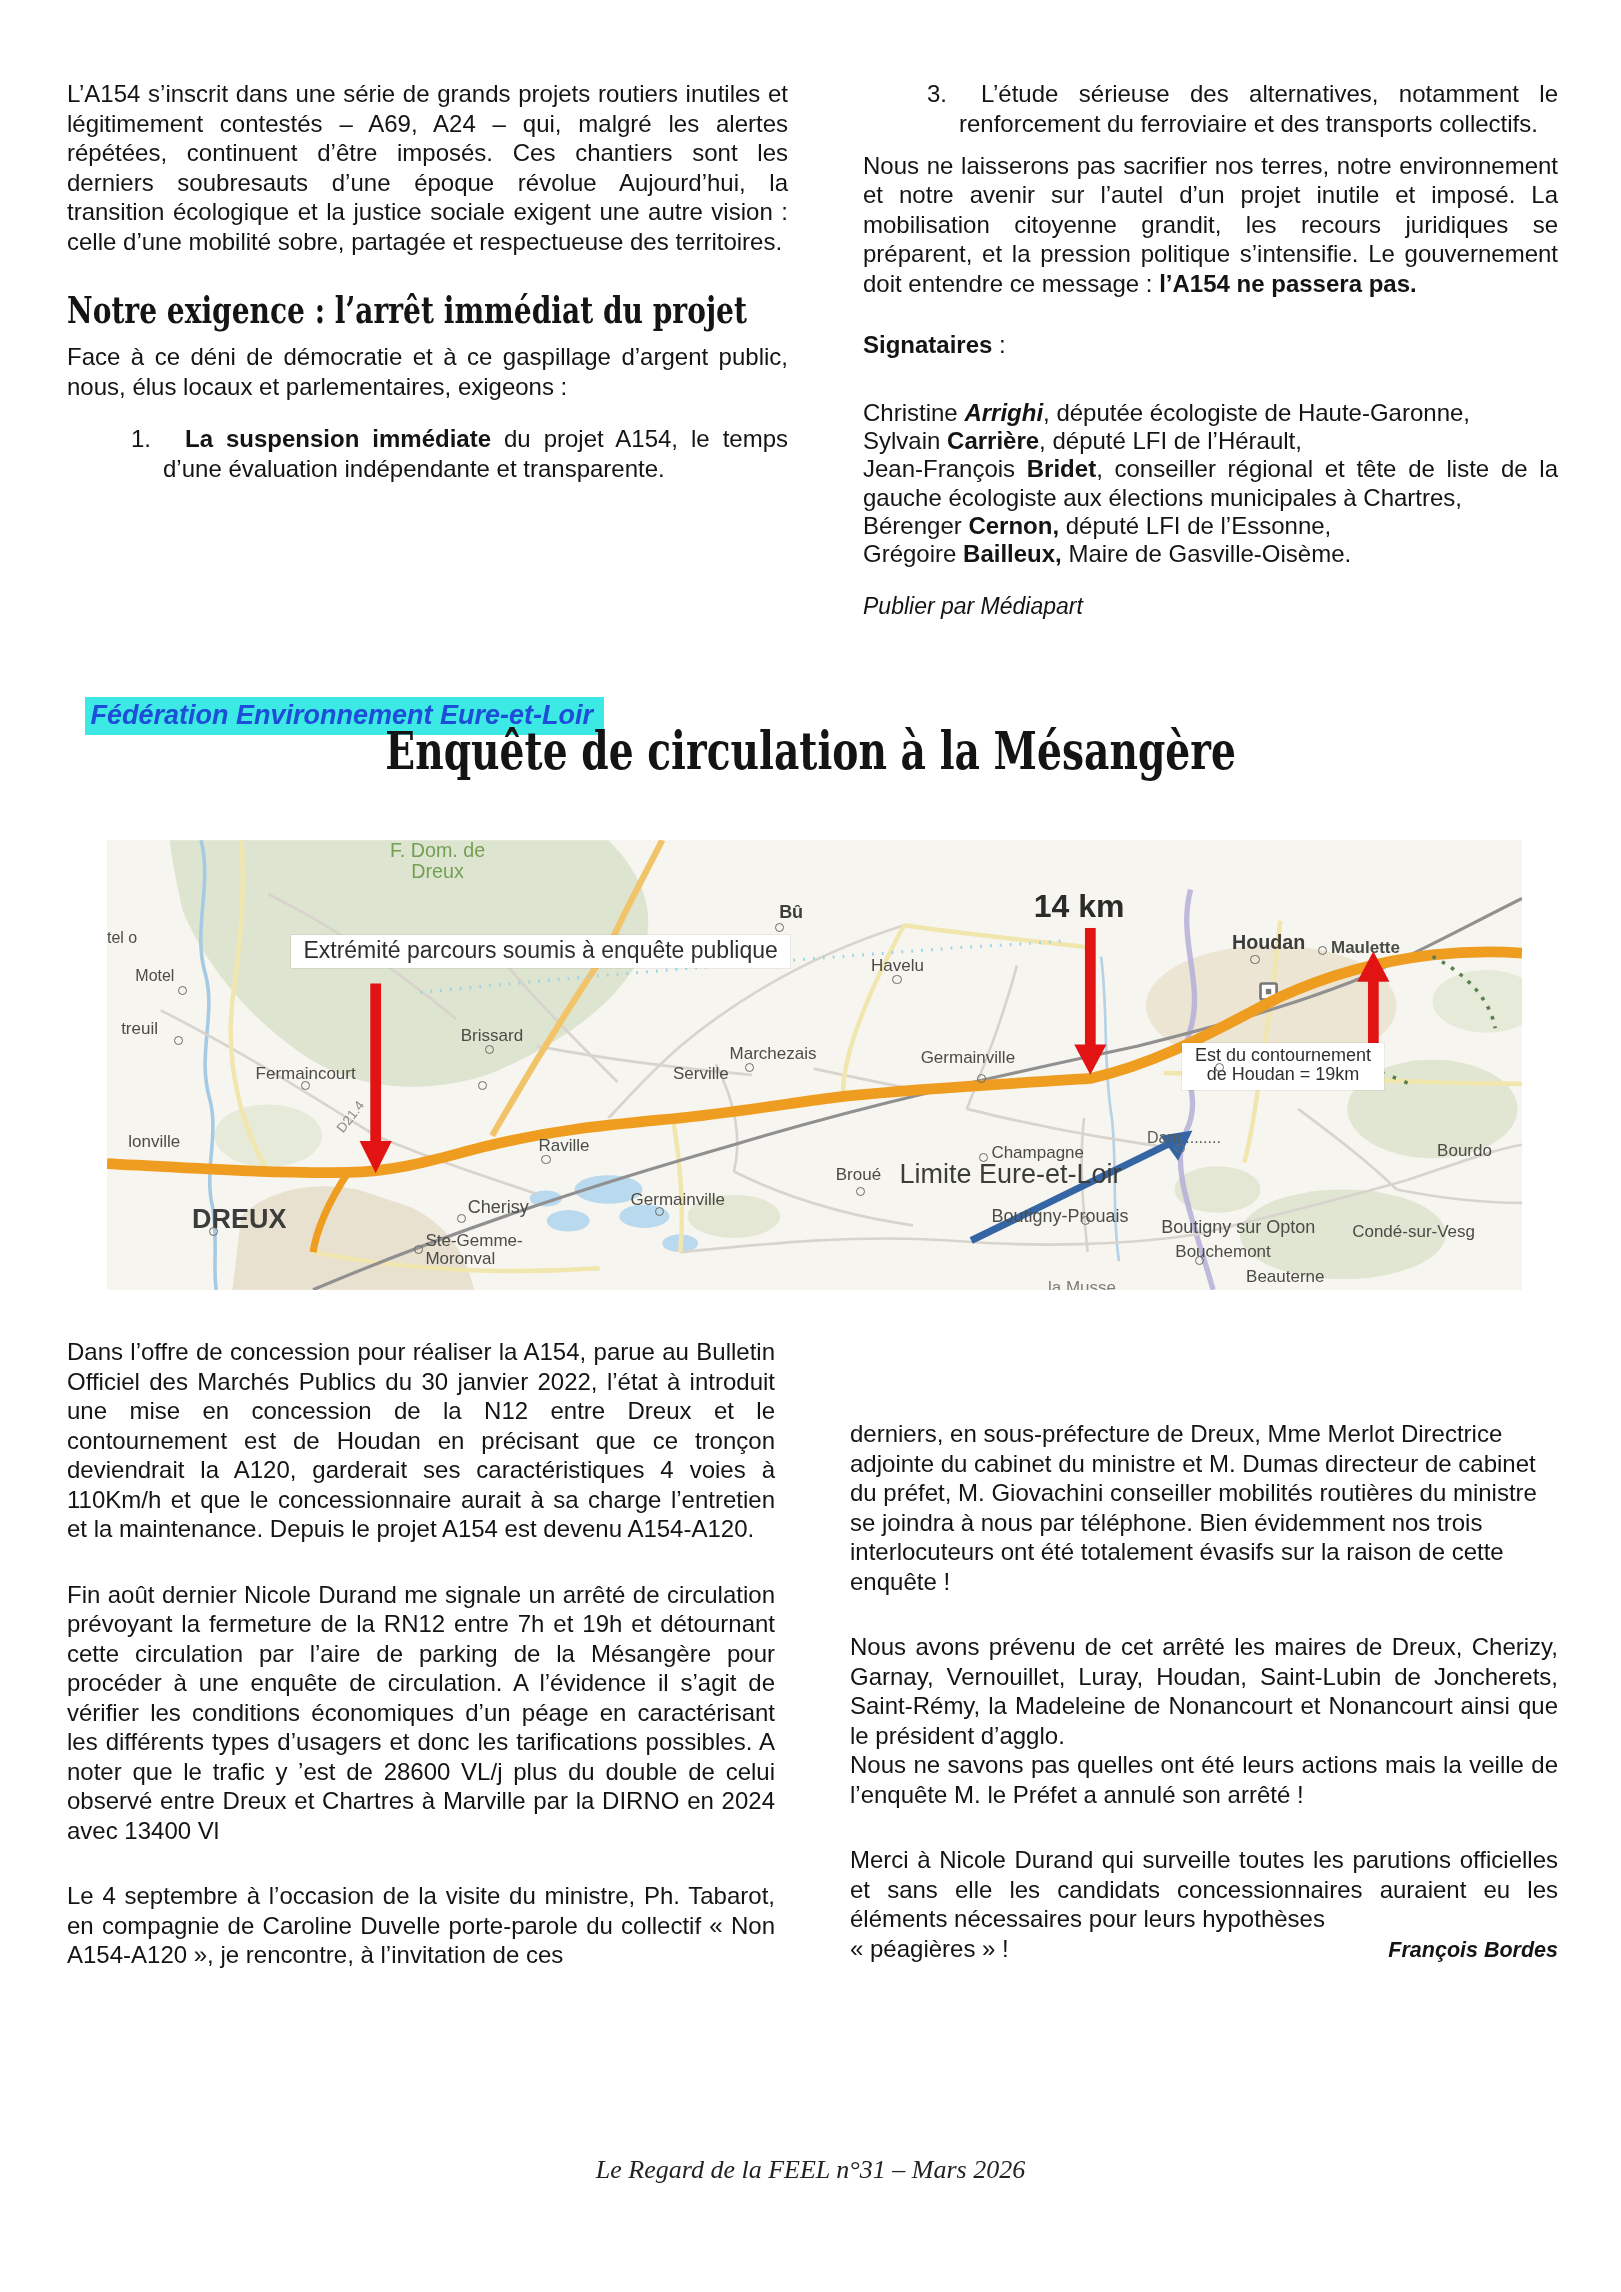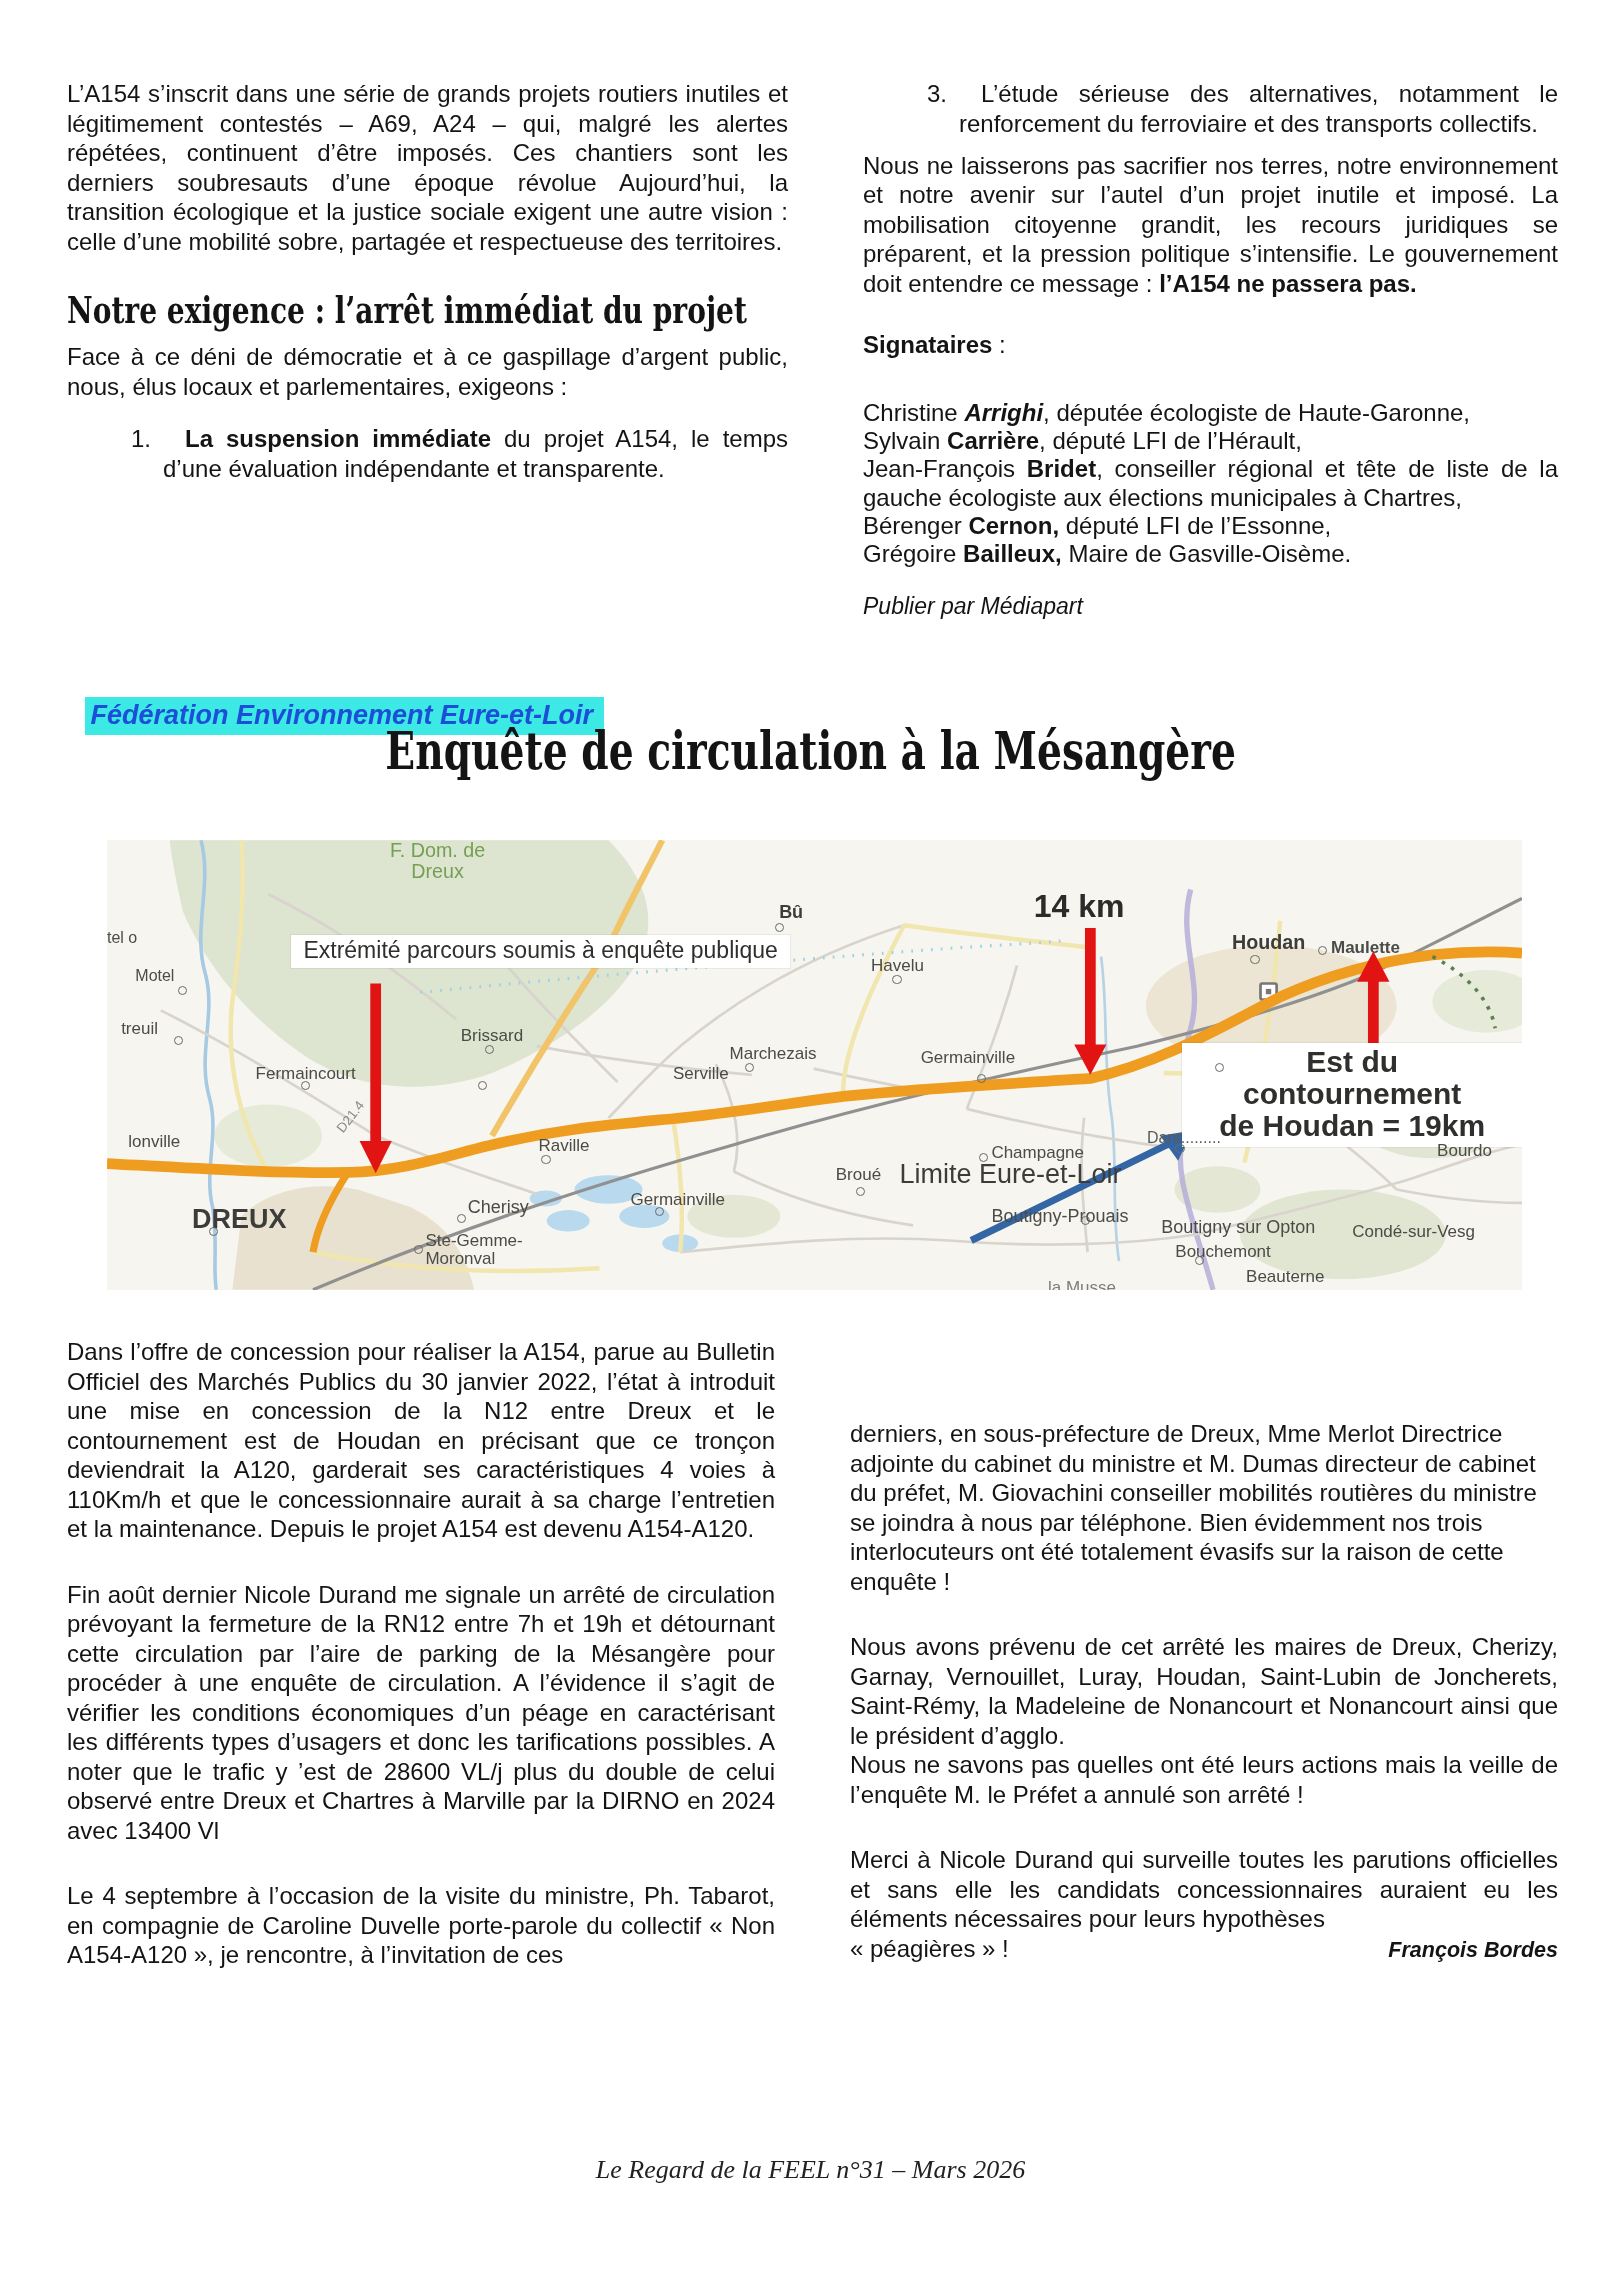--- a/index.html
+++ b/index.html
@@ -175,21 +175,21 @@
         <div class="maplabel" style="left: 1.5%; top: 65%; font-size: 17px;">lonville</div>
         <div class="maplabel" style="left: 10.5%; top: 50%; font-size: 17px;">Fermaincourt</div>
         <div class="maplabel" style="left: 25%; top: 41.5%; font-size: 17px;">Brissard</div>
         <div class="maplabel" style="left: 44%; top: 45.5%; font-size: 17px;">Marchezais</div>
         <div class="maplabel" style="left: 40%; top: 50%; font-size: 17px;">Serville</div>
         <div class="maplabel" style="left: 54%; top: 26%; font-size: 17px;">Havelu</div>
         <div class="maplabel" style="left: 57.5%; top: 46.5%; font-size: 17px;">Germainville</div>
         <div class="maplabel" style="left: 79.5%; top: 20.5%; font-size: 19.7px; color: rgb(60, 60, 58); font-weight: 700;">Houdan</div>
         <div class="maplabel" style="left: 86.5%; top: 22%; font-size: 17px; font-weight: 700;">Maulette</div>
         <div class="maplabel" style="left: 79%; top: 48%; font-size: 16px;">Thionville sur Opton</div>
-        <div class="maplabel whitebox" style="left: 76%; top: 45%; font-size: 30px; font-weight: bold;">Est du contournement
+        <div class="maplabel whitebox" style="left: 76%; top: 45%; font-size: 18px;">Est du contournement
 de Houdan = 19km</div>
         <div class="maplabel" style="left: 94%; top: 67%; font-size: 17px;">Bourdo</div>
         <div class="maplabel" style="left: 30.5%; top: 66%; font-size: 17px;">Raville</div>
         <div class="maplabel" style="left: 16%; top: 60%; font-size: 13.4px; color: rgb(138, 138, 134); transform: rotate(-52deg);">D21.4</div>
         <div class="maplabel" style="left: 6%; top: 81%; font-size: 27px; color: rgb(60, 60, 58); font-weight: 700;">DREUX</div>
         <div class="maplabel" style="left: 22.5%; top: 87%; font-size: 17px;">Ste-Gemme-
 Moronval</div>
         <div class="maplabel" style="left: 25.5%; top: 79.5%; font-size: 18px;">Cherisy</div>
         <div class="maplabel" style="left: 37%; top: 78%; font-size: 17px;">Germainville</div>
         <div class="maplabel" style="left: 62.5%; top: 67.5%; font-size: 17px;">Champagne</div>

